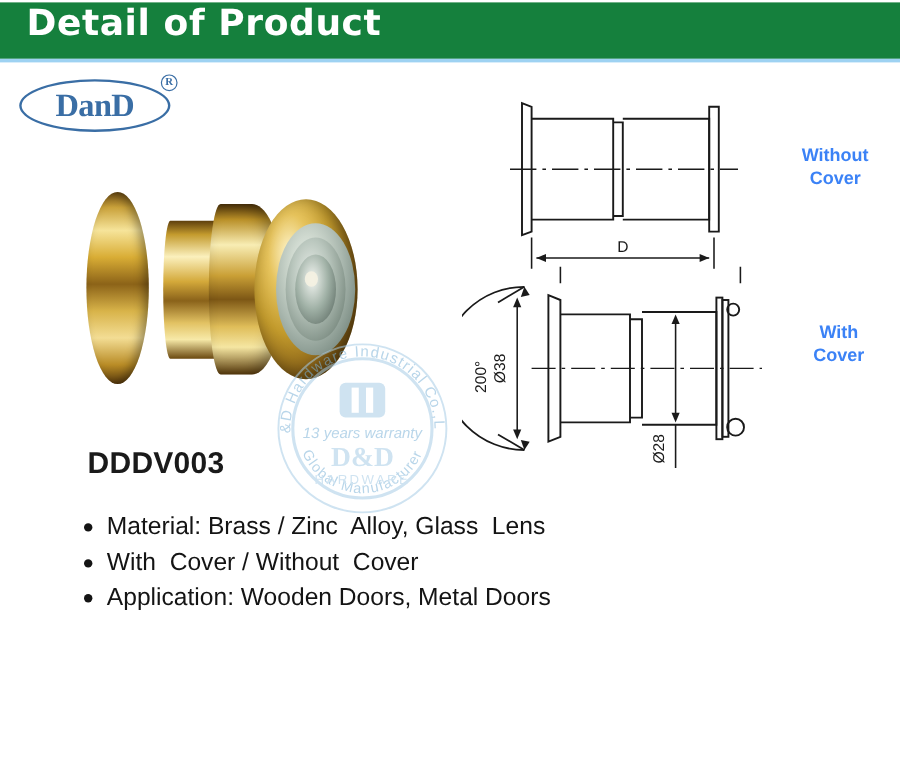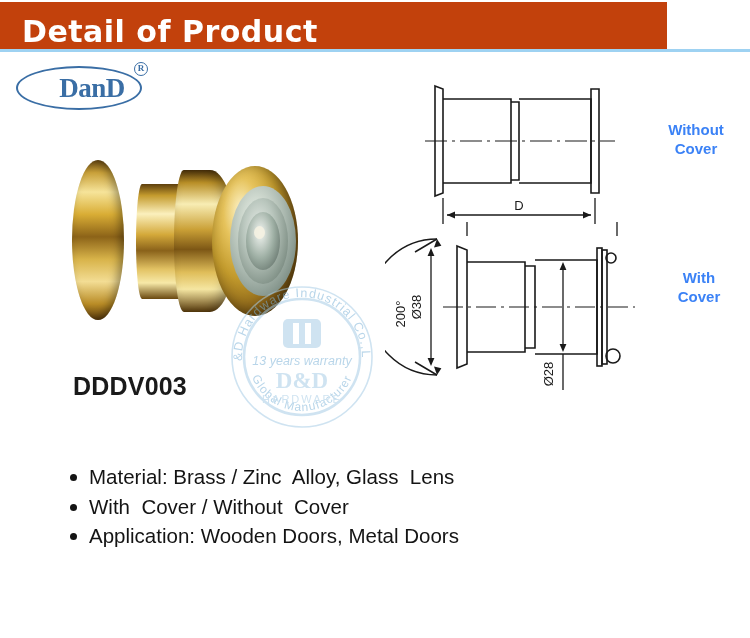--- a/index.html
+++ b/index.html
@@ -12,24 +12,24 @@
   #page {
     position: relative;
     width: 750px; height: 638px;
     background: #ffffff;
   }
 
   
   .header-bar {
     position: absolute;
     left: 0; top: 2px;
-    width: 667px; height: 47px;
-    background: #c2410c;
+    width: 750px; height: 47px;
+    background: #15803d;
     display: flex;
-    align-items: flex-end;
+    align-items: flex-start;
   }
   .header-title {
     color: #ffffff;
     font-size: 30px;
     font-weight: bold;
     letter-spacing: 0.5px;
     padding-left: 22px;
     font-family: "DejaVu Sans", sans-serif;
   }
   .header-underline {
@@ -47,21 +47,21 @@
   }
   .logo-ellipse {
     position: absolute;
     left: 0; top: 6px;
     width: 126px; height: 44px;
     border: 2.5px solid #3a6ea5;
     border-radius: 50%;
   }
   .logo-text {
     position: absolute;
-    left: 13px; top: 6px;
+    left: 0; top: 6px;
     width: 126px; height: 44px;
     display: flex; align-items: center; justify-content: center;
     color: #3a6ea5;
     font-size: 27px;
     font-weight: bold;
     font-family: "Liberation Serif", serif;
     letter-spacing: -0.5px;
   }
   .logo-reg {
     position: absolute;
@@ -196,21 +196,20 @@
     font-weight: bold;
     color: #1a1a1a;
     font-family: "Liberation Sans", sans-serif;
     letter-spacing: 0.2px;
   }
   .spec-list {
     position: absolute;
     left: 68px; top: 424px;
     width: 560px;
     list-style: none;
-    margin-top: 38px;
   }
   .spec-list li {
     position: relative;
     font-size: 20.5px;
     color: #141414;
     line-height: 29.5px;
     padding-left: 21px;
     white-space: pre;
     font-family: "Liberation Sans", sans-serif;
   }

